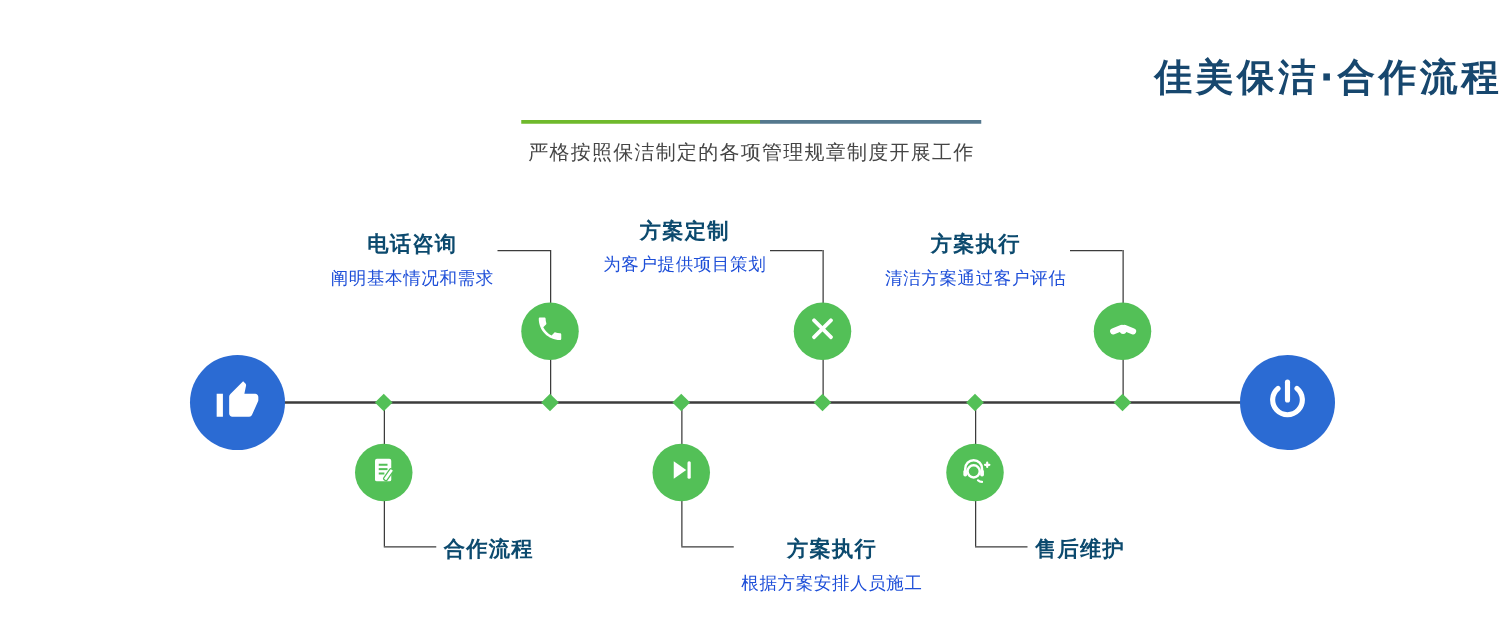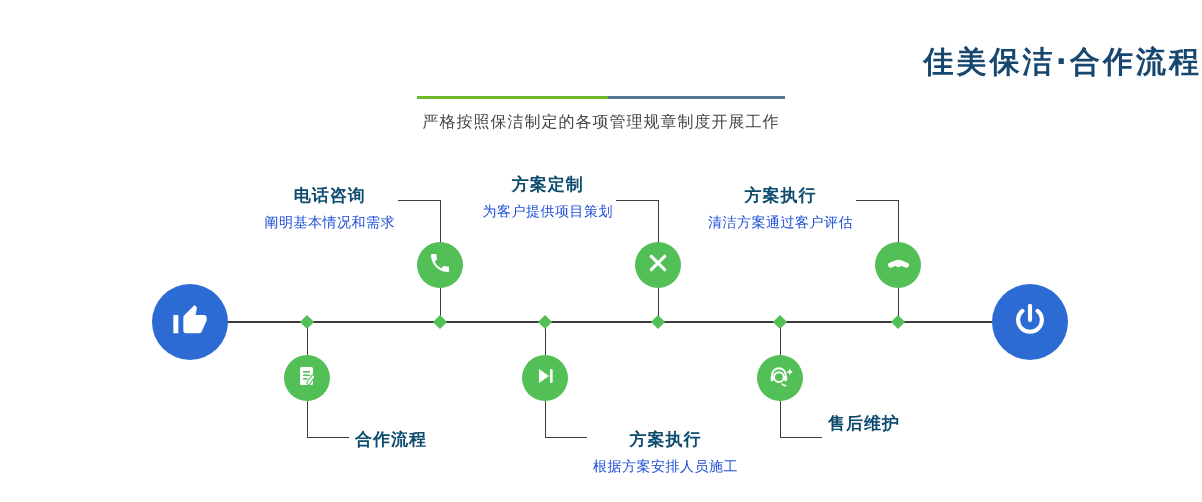--- a/index.html
+++ b/index.html
@@ -174,17 +174,17 @@
     <div class="step-desc">清洁方案通过客户评估</div>
   </div>
 
   <div class="step-text align-l" style="top:428px;left:355px;">
     <div class="step-title">合作流程</div>
   </div>
   <div class="step-text align-l" style="top:428px;left:593px;">
     <div class="step-title">方案执行</div>
     <div class="step-desc">根据方案安排人员施工</div>
   </div>
-  <div class="step-text align-l" style="top:412px;left:828px;">
+  <div class="step-text align-l" style="top:428px;left:828px;">
     <div class="step-title">售后维护</div>
   </div>
 
 </div>
 
 </body></html>

